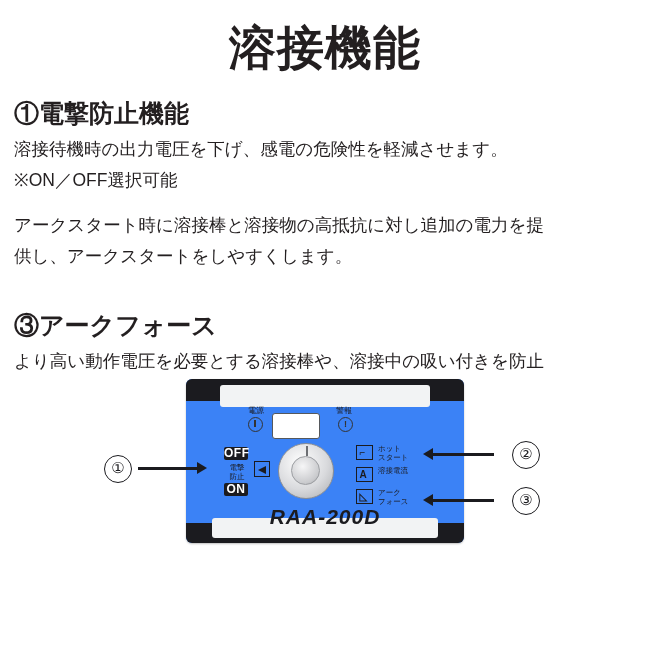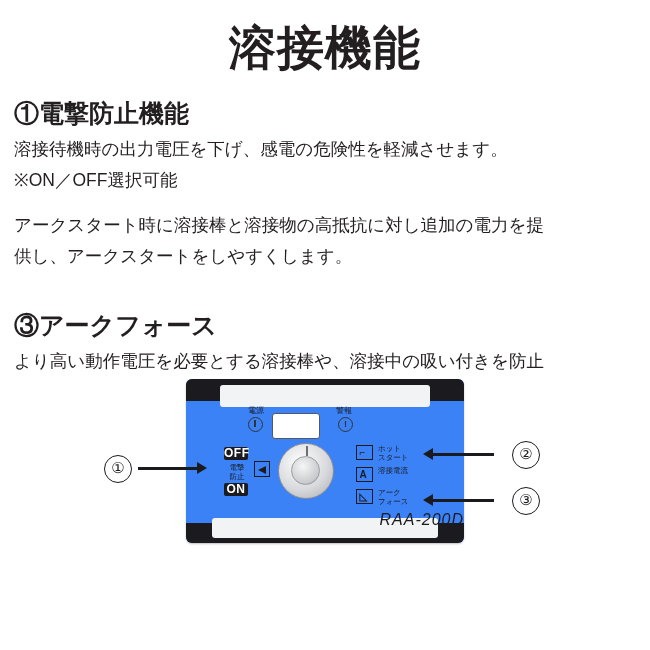--- a/index.html
+++ b/index.html
@@ -95,23 +95,23 @@
     width: 226px;
     height: 20px;
     background: #f2f3f4;
     border-radius: 3px;
   }
   .model {
     position: absolute;
     left: 0;
     bottom: 14px;
     width: 278px;
-    text-align: right;
-    font-size: 16px;
-    font-weight: normal;
+    text-align: center;
+    font-size: 21px;
+    font-weight: bold;
     font-style: italic;
     color: #1b1b1f;
     letter-spacing: 1px;
   }
 
   .lbl-power {
     position: absolute;
     left: 62px; top: 26px;
     font-size: 8px;
     color: #1b1b1f;

